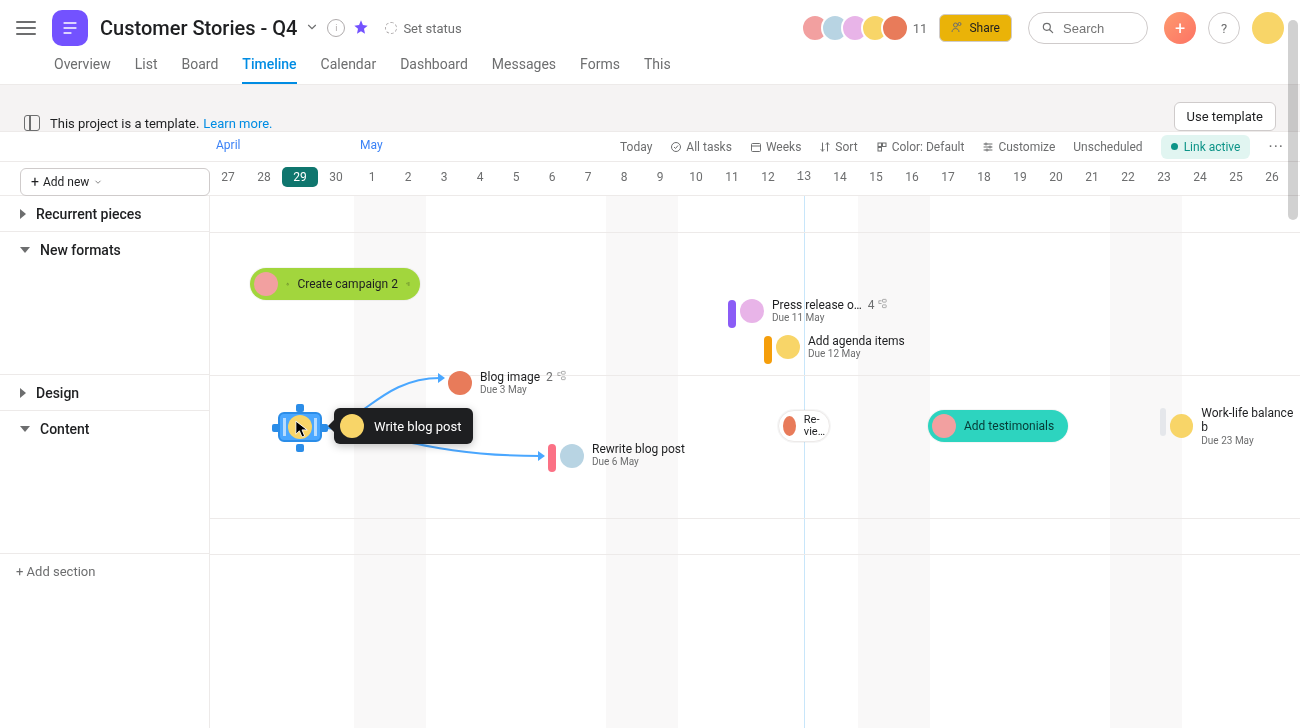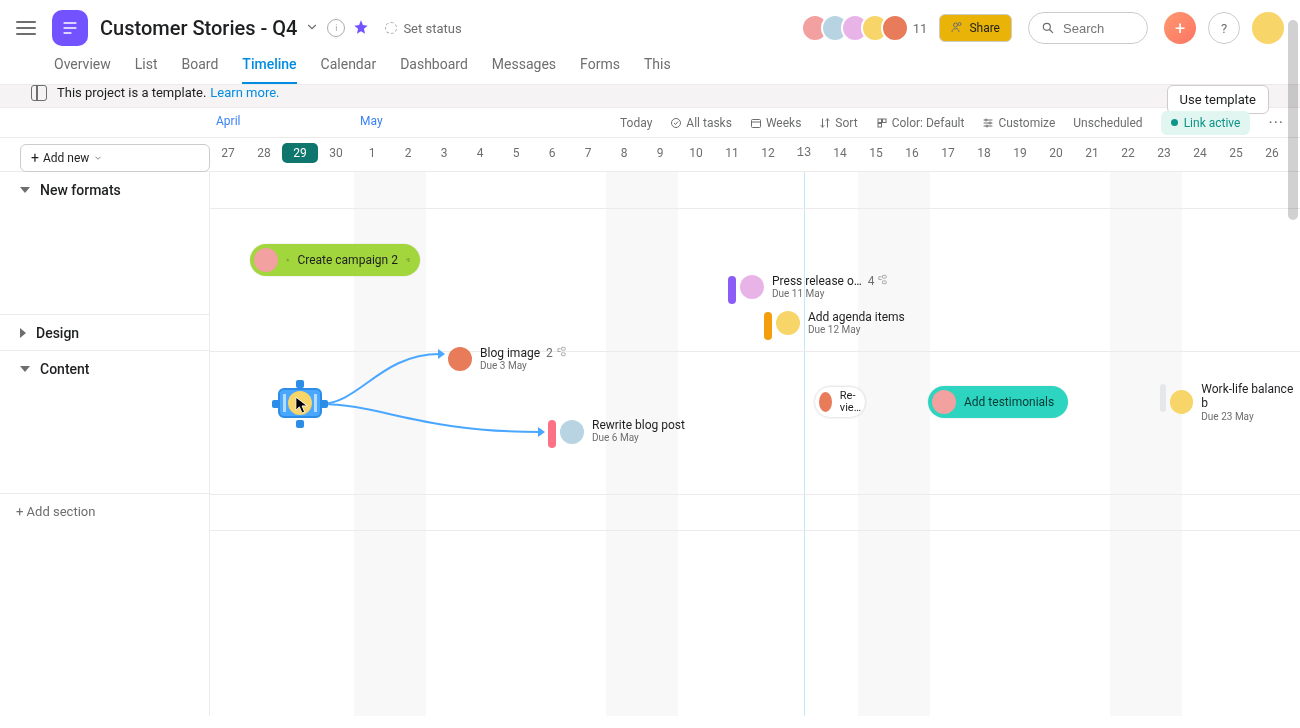--- a/index.html
+++ b/index.html
@@ -29,21 +29,21 @@
 .plus-btn { margin-left:16px; width:32px;height:32px;border-radius:50%; background:linear-gradient(135deg,#fd9a6f,#fd7364); color:#fff; display:flex;align-items:center;justify-content:center; font-size:18px; cursor:pointer;}
 .help-btn { margin-left:12px; width:32px;height:32px;border-radius:50%; border:1px solid #cfcbcb; display:flex;align-items:center;justify-content:center; color:#6d6e6f; cursor:pointer;}
 .me-av { margin-left:12px; width:32px;height:32px;border-radius:50%; background:#f8d568;}
 
 
 .tabs { height:28px; display:flex; gap:24px; padding:0 54px 0 54px;}
 .tab { color:#6d6e6f; font-size:14px; cursor:pointer; padding-bottom:6px; }
 .tab.active { color:#008ce3; border-bottom:2px solid #008ce3; font-weight:500;}
 
 
-.banner { height:24px; background:#f5f3f3; border-top:1px solid #edeae9; border-bottom:1px solid #edeae9; display:flex; align-items:flex-start; padding:0 31px; font-size:13px; color:#1e1f21;}
+.banner { height:48px; background:#f5f3f3; border-top:1px solid #edeae9; border-bottom:1px solid #edeae9; display:flex; align-items:flex-end; padding:0 24px; font-size:13px; color:#1e1f21;}
 .banner .tpl-icn { width:16px;height:16px; border:1.5px solid #6d6e6f; border-radius:3px; margin-right:10px; position:relative;}
 .banner .tpl-icn::after{content:"";position:absolute;left:4px;top:0;bottom:0;width:1.5px;background:#6d6e6f;}
 .banner a { color:#008ce3; text-decoration:none; margin-left:4px;}
 .banner .use-btn { margin-left:auto; padding:6px 12px; border:1px solid #cfcbcb; border-radius:6px; background:#fff; cursor:pointer;}
 
 
 .tl-bar { height:30px; display:flex; align-items:center; padding-right:16px; border-bottom:1px solid #edeae9;}
 .tl-left { width:210px; padding-left:20px;}
 .add-new { padding:5px 10px; border:1px solid #cfcbcb; border-radius:6px; background:#fff; display:flex;align-items:center;gap:4px; font-size:12px; cursor:pointer;}
 .month-lbls { flex:1; position:relative; height:100%; font-size:12px; color:#3b82f6;}
@@ -276,20 +276,26 @@
       <div class="date-cell" style="left: 900px;">22</div>
       <div class="date-cell" style="left: 936px;">23</div>
       <div class="date-cell" style="left: 972px;">24</div>
       <div class="date-cell" style="left: 1008px;">25</div>
       <div class="date-cell" style="left: 1044px;">26</div>
     </div>
 </div>
 
 <div class="grid">
   <div class="sidebar">
+    <div class="section" style="height:36px;">
+      <div class="sec-hdr">
+        <span class="caret right"></span>
+        <span>Recurrent pieces</span>
+      </div>
+    </div>
     <div class="section" style="height:143px;">
       <div class="sec-hdr">
         <span class="caret down"></span>
         <span>New formats</span>
       </div>
     </div>
     <div class="section" style="height:36px;">
       <div class="sec-hdr">
         <span class="caret right"></span>
         <span>Design</span>
@@ -377,31 +383,35 @@
       <div class="mini-av" style="background:#f8d568;"></div>
     </div>
     <div class="sel-handle" style="left:86px; top:208px;"></div>
     <div class="sel-handle" style="left:86px; top:248px;"></div>
     <div class="sel-handle" style="left:62px; top:228px;"></div>
     <div class="sel-handle" style="left:110px; top:228px;"></div>
     <svg class="cursor" style="left:85px; top:224px;" viewBox="0 0 16 20">
         <path d="M1 1l0 15 4-4 3 7 3-1-3-7 6 0z" fill="#000" stroke="#fff" stroke-width="1"></path>
       </svg>
 
+    <div class="tooltip" style="left:124px; top:212px;">
+      <div class="mini-av" style="background:#f8d568;"></div>
+      <span>Write blog post</span>
+    </div>
 
     <div class="task-marker" style="left:338px; top:248px; background:#fb7185;"></div>
     <div class="task-side" style="left:350px; top:246px;align-items:flex-end;">
       <div class="mini-av" style="background:#b8d4e3;"></div>
       <div class="meta">
         <span>Rewrite blog post</span>
         <span class="due">Due 6 May</span>
       </div>
     </div>
 
-    <div class="task" style="left:604px; top:214px; width:52px; background:#fff; border:1px solid #edeae9; padding:0 4px; font-size:11px; line-height:1.1;">
+    <div class="task" style="left:568px; top:214px; width:52px; background:#fff; border:1px solid #edeae9; padding:0 4px; font-size:11px; line-height:1.1;">
       <div class="mini-av" style="background:#e87b5a; width:20px;height:20px;"></div>
       <span style="white-space:normal; width:26px;">Re-vie…</span>
     </div>
 
     <div class="task filled" style="left:718px; top:214px; width:140px; background:#2dd4bf; color:#fff;">
       <div class="task-av" style="background:#f2a0a0;"></div>
       <span class="task-txt" style="color:#063b36;">Add testimonials</span>
     </div>
 
     <div class="task-marker" style="left:950px; top:212px; width:6px; height:28px; background:#e5e7eb;"></div>

